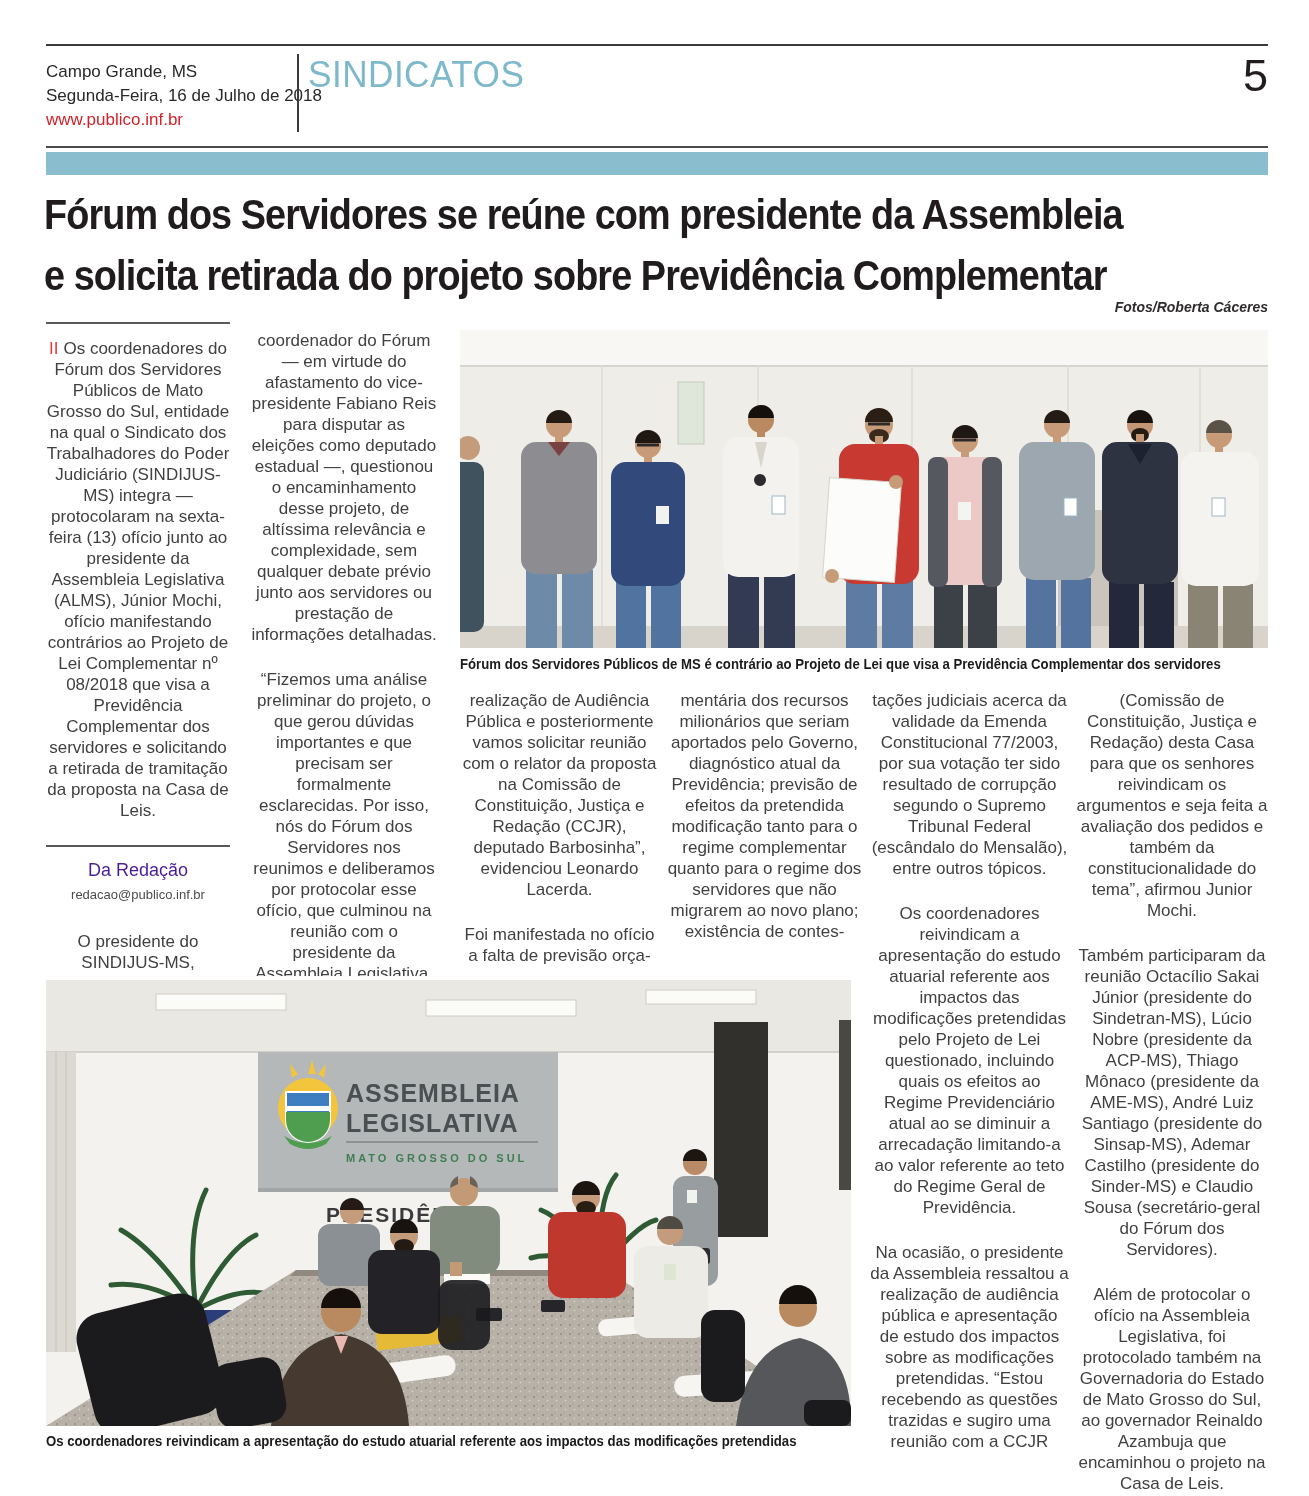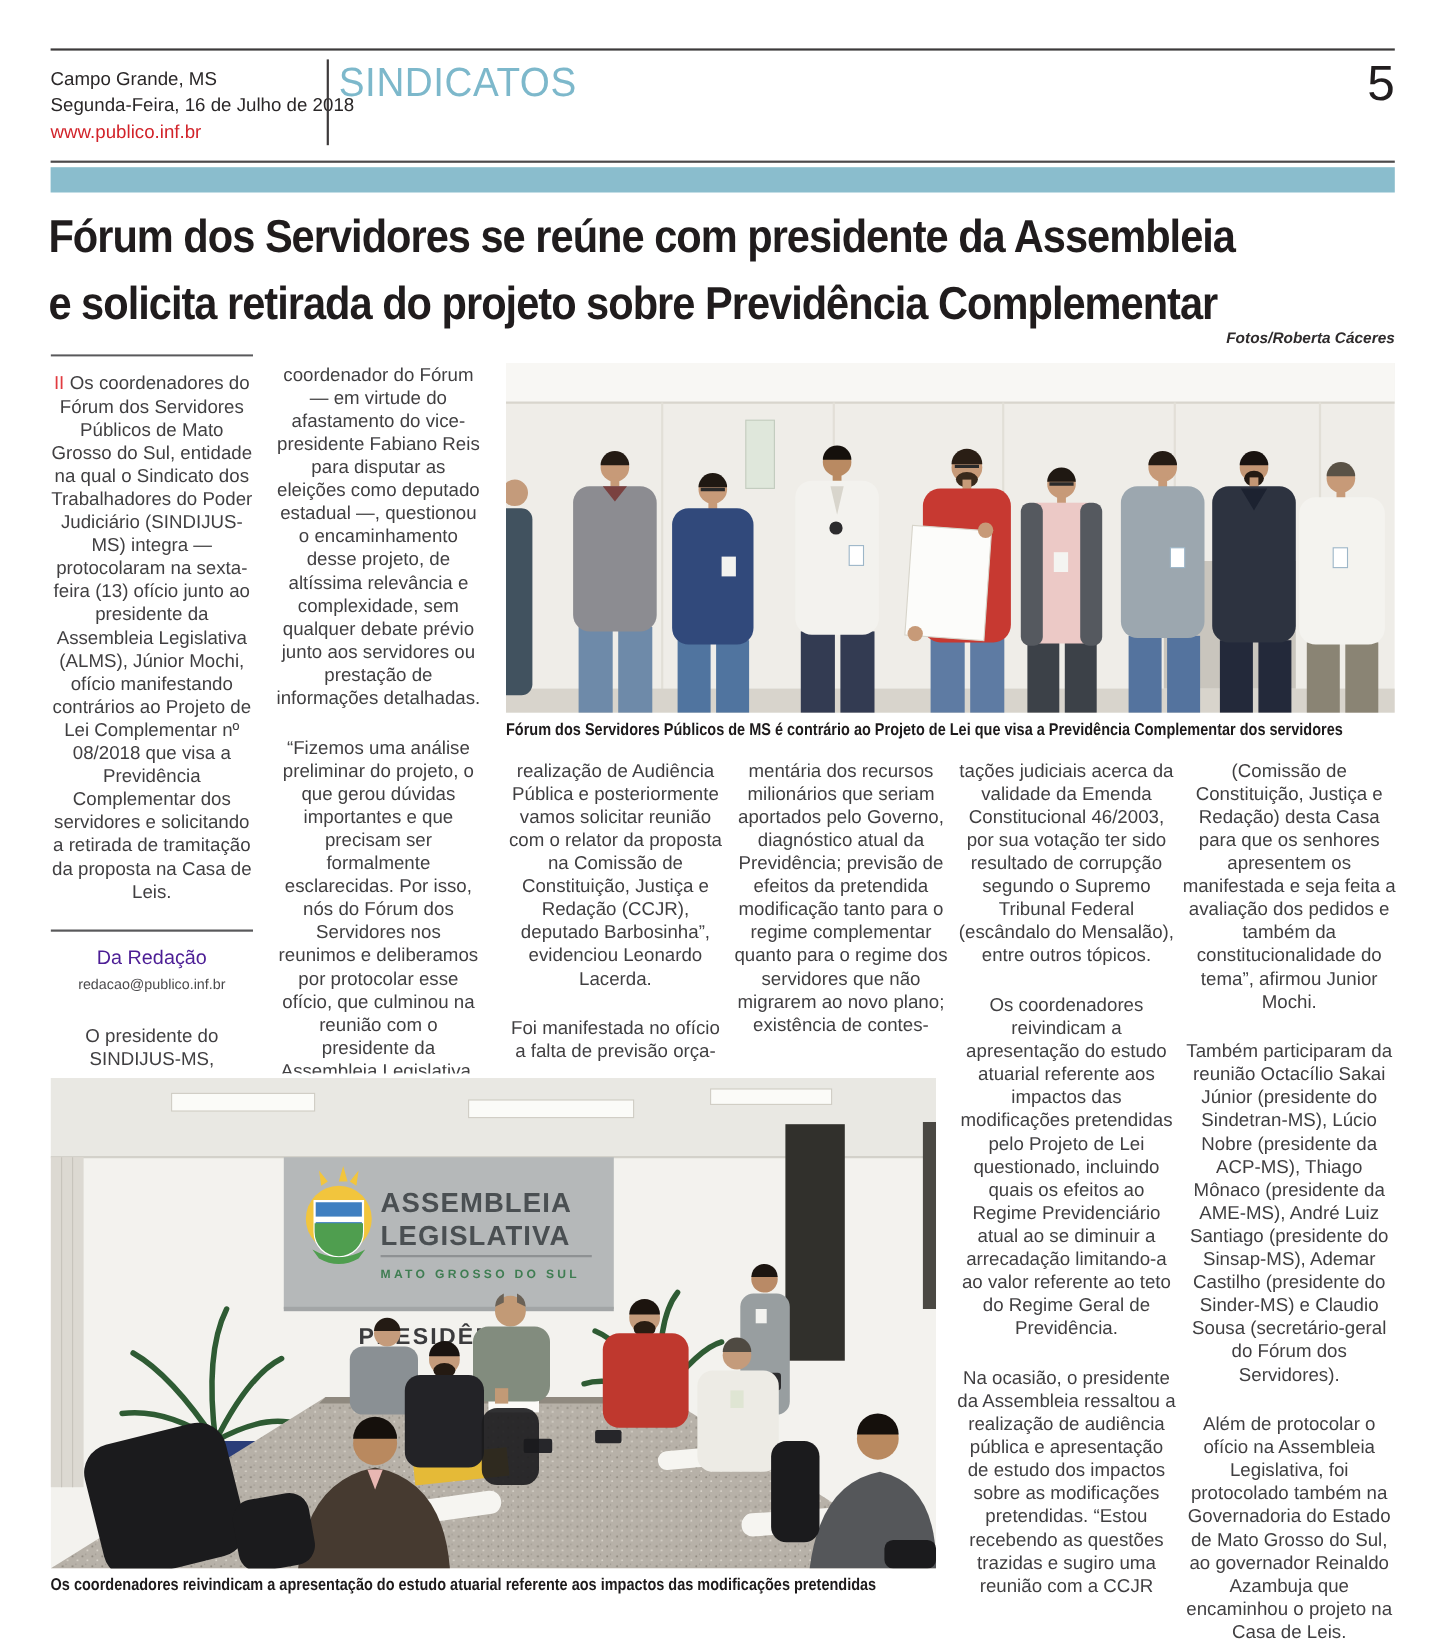--- a/index.html
+++ b/index.html
@@ -201,26 +201,26 @@
   <div id="caption1" class="caption">Fórum dos Servidores Públicos de MS é contrário ao Projeto de Lei que visa a Previdência Complementar dos servidores</div>
 
   <div class="col col3">
     <p>realização de Audiência Pública e posteriormente vamos solicitar reunião com o relator da proposta na Comissão de Constituição, Justiça e Redação (CCJR), deputado Barbosinha”, evidenciou Leonardo Lacerda.</p>
     <p>Foi manifestada no ofício a falta de previsão orça-</p>
   </div>
   <div class="col col4">
     <p>mentária dos recursos milionários que seriam aportados pelo Governo, diagnóstico atual da Previdência; previsão de efeitos da pretendida modificação tanto para o regime complementar quanto para o regime dos servidores que não migrarem ao novo plano; existência de contes-</p>
   </div>
   <div class="col col5">
-    <p>tações judiciais acerca da validade da Emenda Constitucional 46/2003, por sua votação ter sido resultado de corrupção segundo o Supremo Tribunal Federal (escândalo do Mensalão), entre outros tópicos.</p>
+    <p>tações judiciais acerca da validade da Emenda Constitucional 77/2003, por sua votação ter sido resultado de corrupção segundo o Supremo Tribunal Federal (escândalo do Mensalão), entre outros tópicos.</p>
     <p>Os coordenadores reivindicam a apresentação do estudo atuarial referente aos impactos das modificações pretendidas pelo Projeto de Lei questionado, incluindo quais os efeitos ao Regime Previdenciário atual ao se diminuir a arrecadação limitando-a ao valor referente ao teto do Regime Geral de Previdência.</p>
     <p>Na ocasião, o presidente da Assembleia ressaltou a realização de audiência pública e apresentação de estudo dos impactos sobre as modificações pretendidas. “Estou recebendo as questões trazidas e sugiro uma reunião com a CCJR</p>
   </div>
   <div class="col col6">
-    <p>(Comissão de Constituição, Justiça e Redação) desta Casa para que os senhores apresentem os manifestada e seja feita a avaliação dos pedidos e também da constitucionalidade do tema”, afirmou Junior Mochi.</p>
+    <p>(Comissão de Constituição, Justiça e Redação) desta Casa para que os senhores reivindicam os argumentos e seja feita a avaliação dos pedidos e também da constitucionalidade do tema”, afirmou Junior Mochi.</p>
     <p>Também participaram da reunião Octacílio Sakai Júnior (presidente do Sindetran-MS), Lúcio Nobre (presidente da ACP-MS), Thiago Mônaco (presidente da AME-MS), André Luiz Santiago (presidente do Sinsap-MS), Ademar Castilho (presidente do Sinder-MS) e Claudio Sousa (secretário-geral do Fórum dos Servidores).</p>
     <p>Além de protocolar o ofício na Assembleia Legislativa, foi protocolado também na Governadoria do Estado de Mato Grosso do Sul, ao governador Reinaldo Azambuja que encaminhou o projeto na Casa de Leis.</p>
   </div>
 
   <svg id="photo2" class="photo" width="805" height="446" viewBox="0 0 805 446" aria-hidden="true">
     <defs>
       <pattern id="granite" width="9" height="9" patternUnits="userSpaceOnUse">
         <rect width="9" height="9" fill="#b7b1a8"></rect>
         <circle cx="2" cy="3" r="0.9" fill="#8e887e"></circle>
         <circle cx="6.5" cy="6.5" r="0.8" fill="#ddd8cf"></circle>

